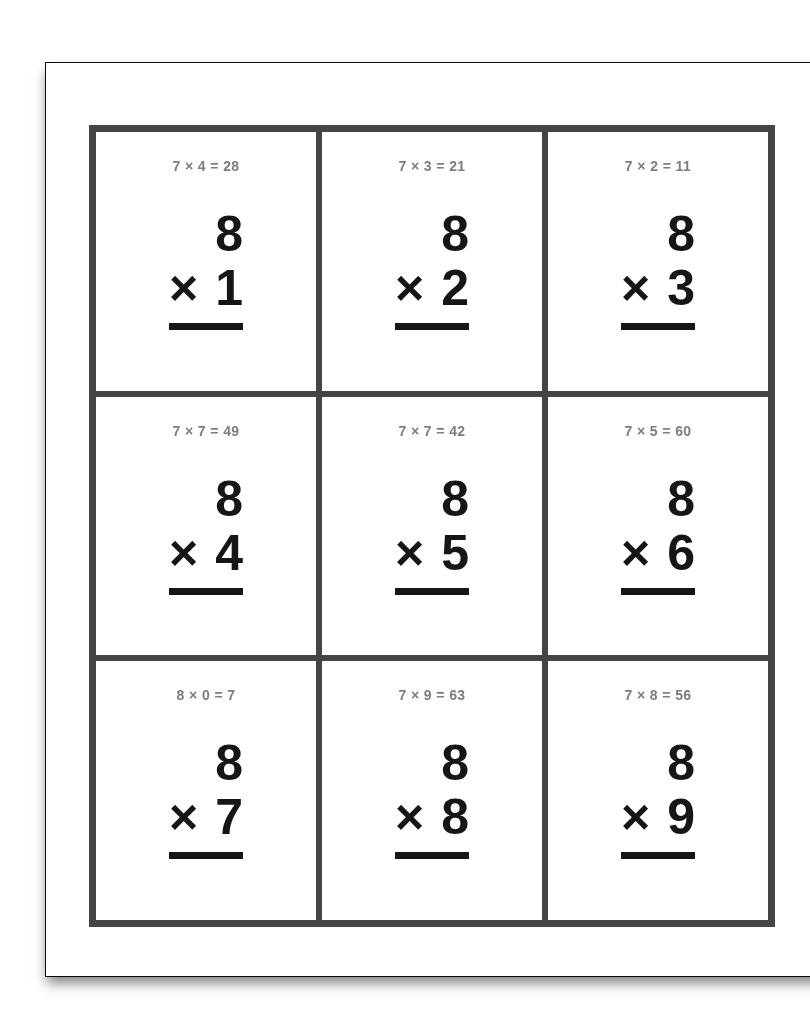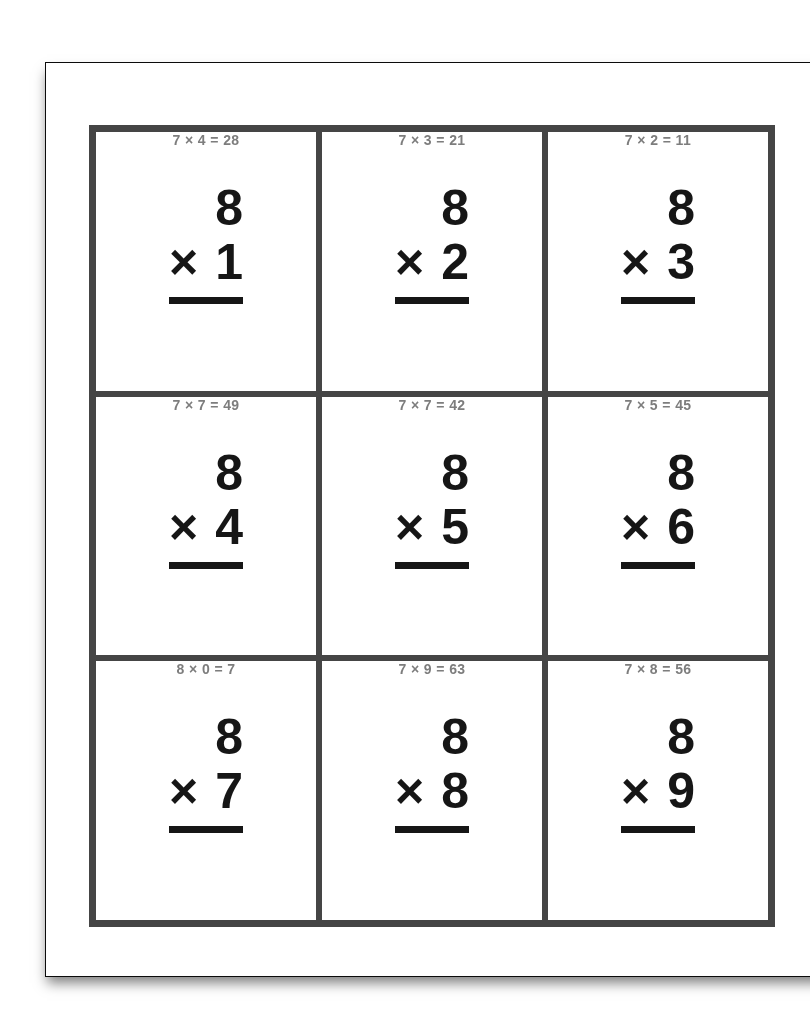--- a/index.html
+++ b/index.html
@@ -39,21 +39,21 @@
     padding: 7px;
     gap: 6px;
   }
   .card {
     background: #ffffff;
     display: flex;
     flex-direction: column;
     align-items: center;
   }
   .card-header {
-    margin-top: 0;
+    margin-top: 26px;
     font-size: 14px;
     font-weight: 700;
     letter-spacing: 0.4px;
     color: var(--header-text);
     white-space: pre;
   }
   .stack {
     margin-top: 33px;
     width: 74px;
     font-size: 50px;
@@ -133,21 +133,21 @@
         <div class="top-row">8</div>
         <div class="mult-row">
           <span>×</span>
           <span>5</span>
         </div>
         <div class="underline"></div>
       </div>
     </div>
 
     <div class="card">
-      <div class="card-header">7 × 5 = 45</div>
+      <div class="card-header">7 × 5 = 60</div>
       <div class="stack">
         <div class="top-row">8</div>
         <div class="mult-row">
           <span>×</span>
           <span>6</span>
         </div>
         <div class="underline"></div>
       </div>
     </div>
 

